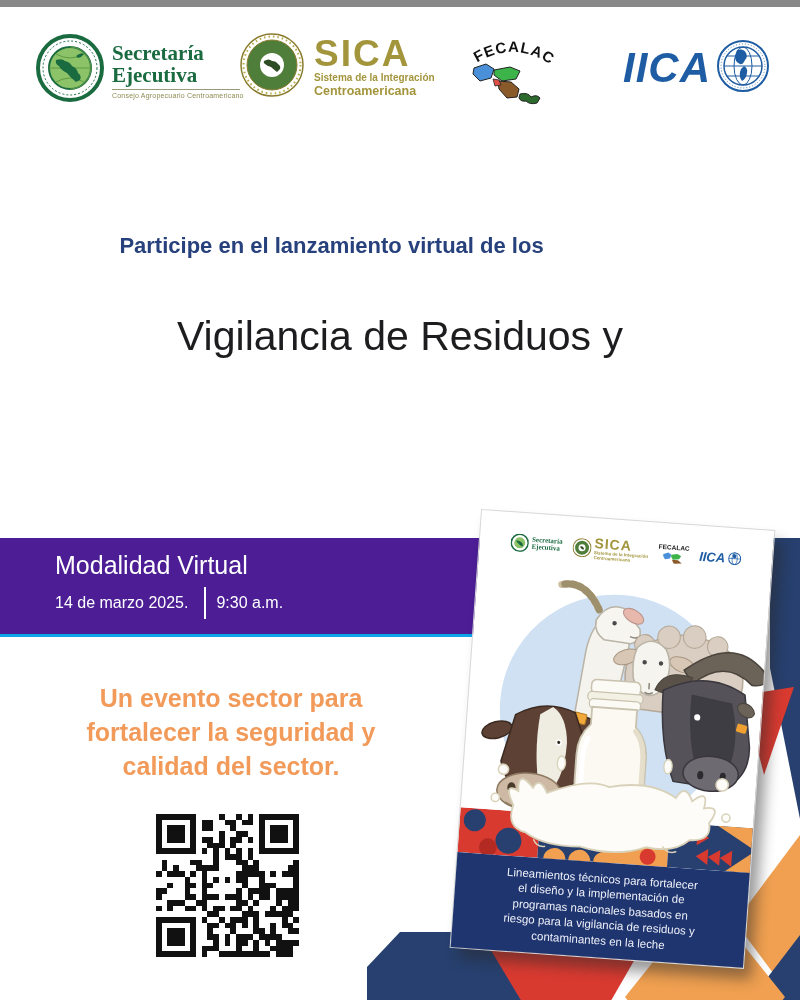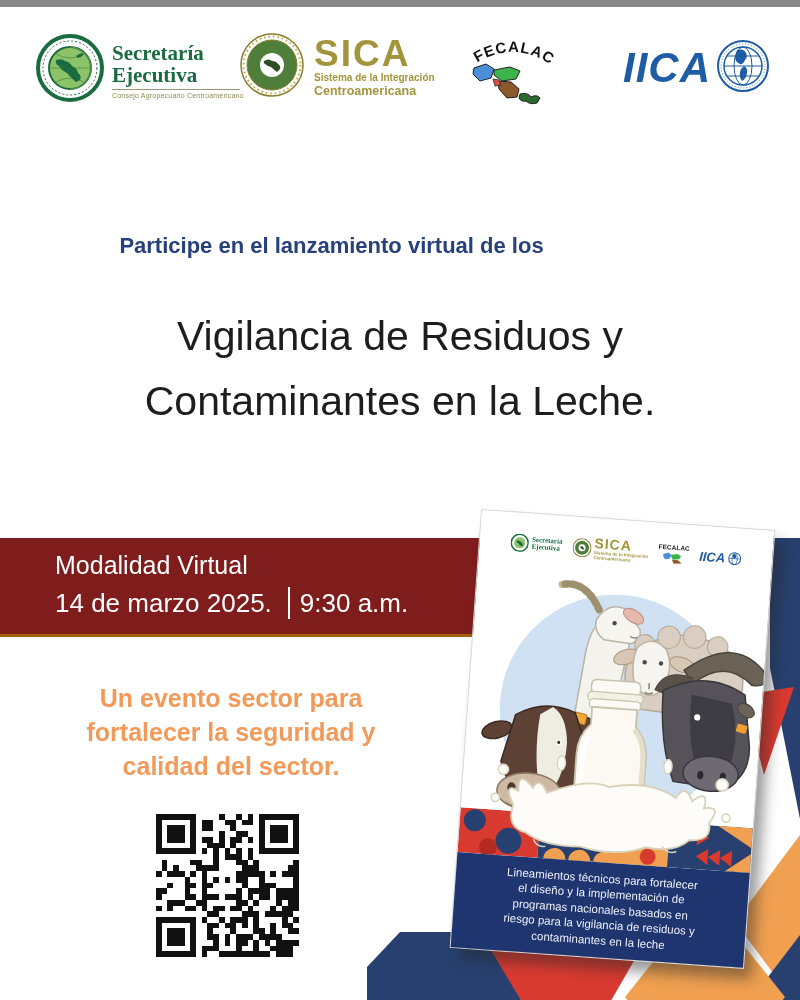--- a/index.html
+++ b/index.html
@@ -22,25 +22,25 @@
   .logo-iica{position:absolute;left:623px;top:33px;display:flex;align-items:center;gap:6px;}
   .logo-iica .acr{font-size:42px;font-weight:800;font-style:italic;color:#1e5ca3;letter-spacing:1px;}
   
   .attention{position:absolute;left:0;top:176px;width:800px;text-align:center;
     font-size:34px;font-weight:bold;color:#e2403d;}
   .sub-attention{position:absolute;left:0;top:226px;width:663px;text-align:center;
     font-size:22px;font-weight:bold;color:#27417c;}
   .main-title{position:absolute;left:0;top:297px;width:800px;text-align:center;
     font-size:41px;font-weight:400;color:#1d1d1f;line-height:65px;}
   
-  .banner{position:absolute;left:0;top:531px;width:676px;height:99px;background:#7f1d1d;
-    border-bottom:3px solid #a16207;box-sizing:border-box;z-index:2;}
+  .banner{position:absolute;left:0;top:531px;width:676px;height:99px;background:#4c1d95;
+    border-bottom:3px solid #0ea5e9;box-sizing:border-box;z-index:2;}
   .banner .inner{position:absolute;left:55px;top:9px;color:#ffffff;}
   .banner .l1{font-size:25px;line-height:36px;}
-  .banner .l2{font-size:26px;line-height:40px;display:flex;align-items:center;justify-content:flex-end;}
+  .banner .l2{font-size:16px;line-height:40px;display:flex;align-items:center;justify-content:flex-end;}
   .banner .divider{display:inline-block;width:2px;height:32px;background:#ffffff;
     margin:0 10px 0 16px;}
   
   .key-msg{position:absolute;left:41px;top:674px;width:380px;text-align:center;
     font-size:25px;font-weight:bold;color:#f29a59;line-height:34px;z-index:2;}
   
   .qr{position:absolute;left:156px;top:807px;width:143px;height:143px;background:#fff;z-index:2;}
   .qr svg{width:100%;height:100%;}
   
   .shape{position:absolute;z-index:1;}
@@ -156,21 +156,20 @@
           <path d="M20 10 q7 -2 9 3 q2 4 -1 7 q-2 5 -5 4 q-5 -2 -5 -7 z M27 26 q4 2 3 7 q-1 6 -5 8 q-3 -4 -2 -9 q1 -4 4 -6 z" fill="#1e5ca3"></path>
           <circle cx="26" cy="26" r="22" fill="none" stroke="#1e5ca3" stroke-width="0.8" stroke-dasharray="1 2"></circle>
         </svg>
       </span>
     </div>
   </div>
 
   <div class="sub-attention">Participe en el lanzamiento virtual de los</div>
   <div class="main-title">
     <div>Vigilancia de Residuos y</div>
-    <div>Contaminantes en la Leche.</div>
   </div>
 
   <div class="banner">
     <div class="inner">
       <div class="l1">Modalidad Virtual</div>
       <div class="l2">
         <span>14 de marzo 2025.</span>
         <span class="divider"></span>
         <span>9:30 a.m.</span>
       </div>

